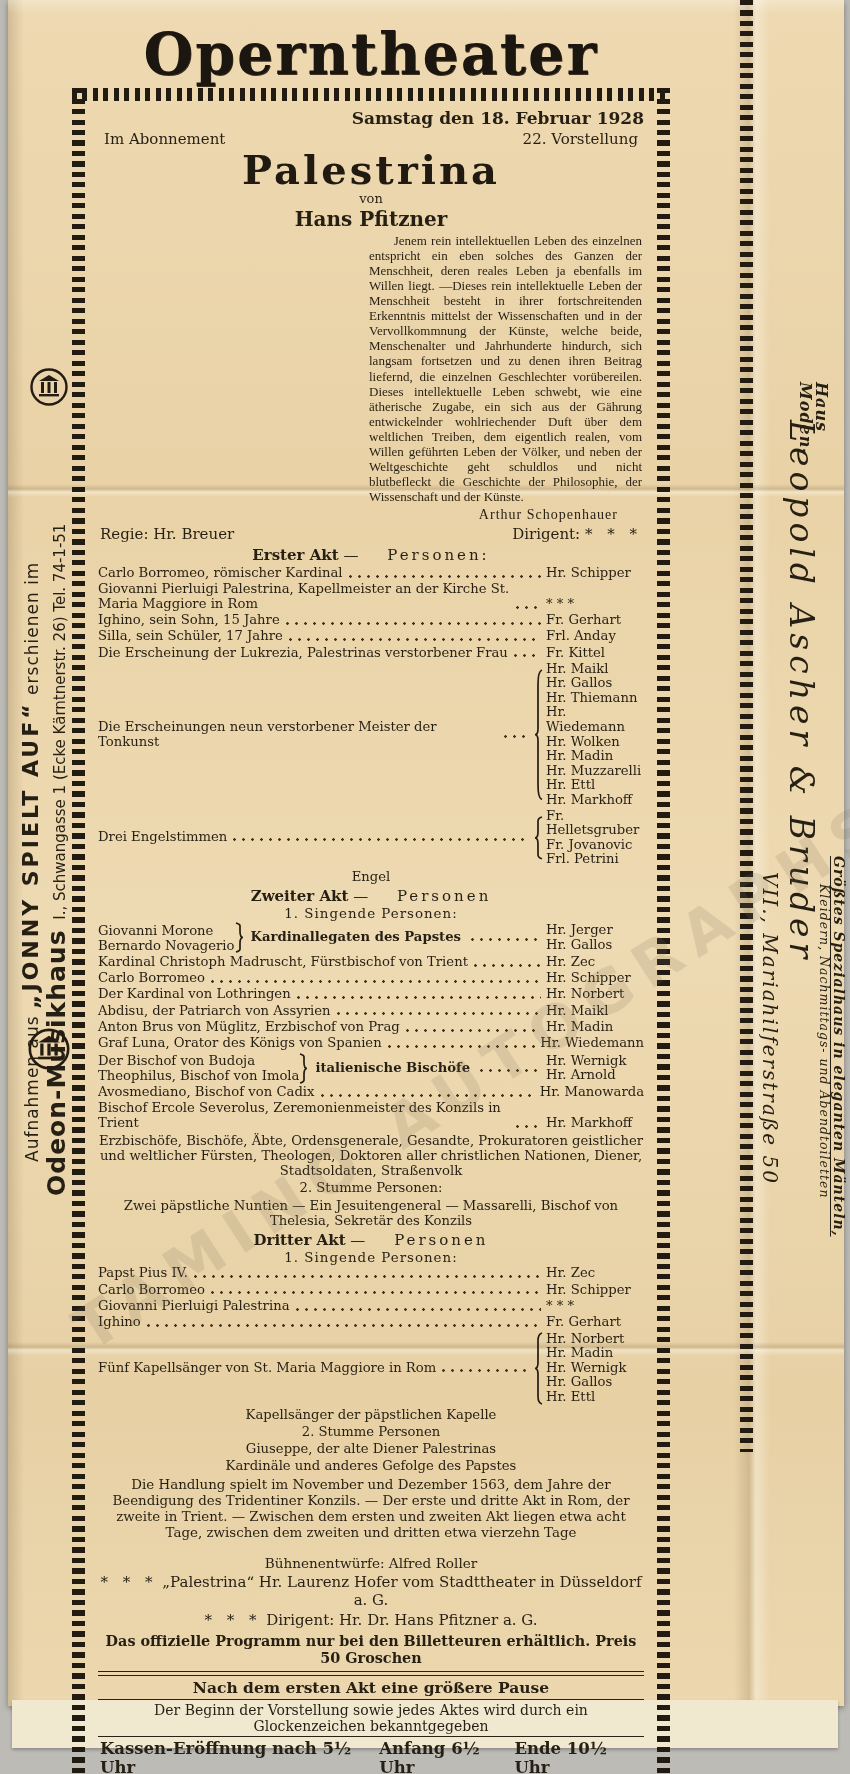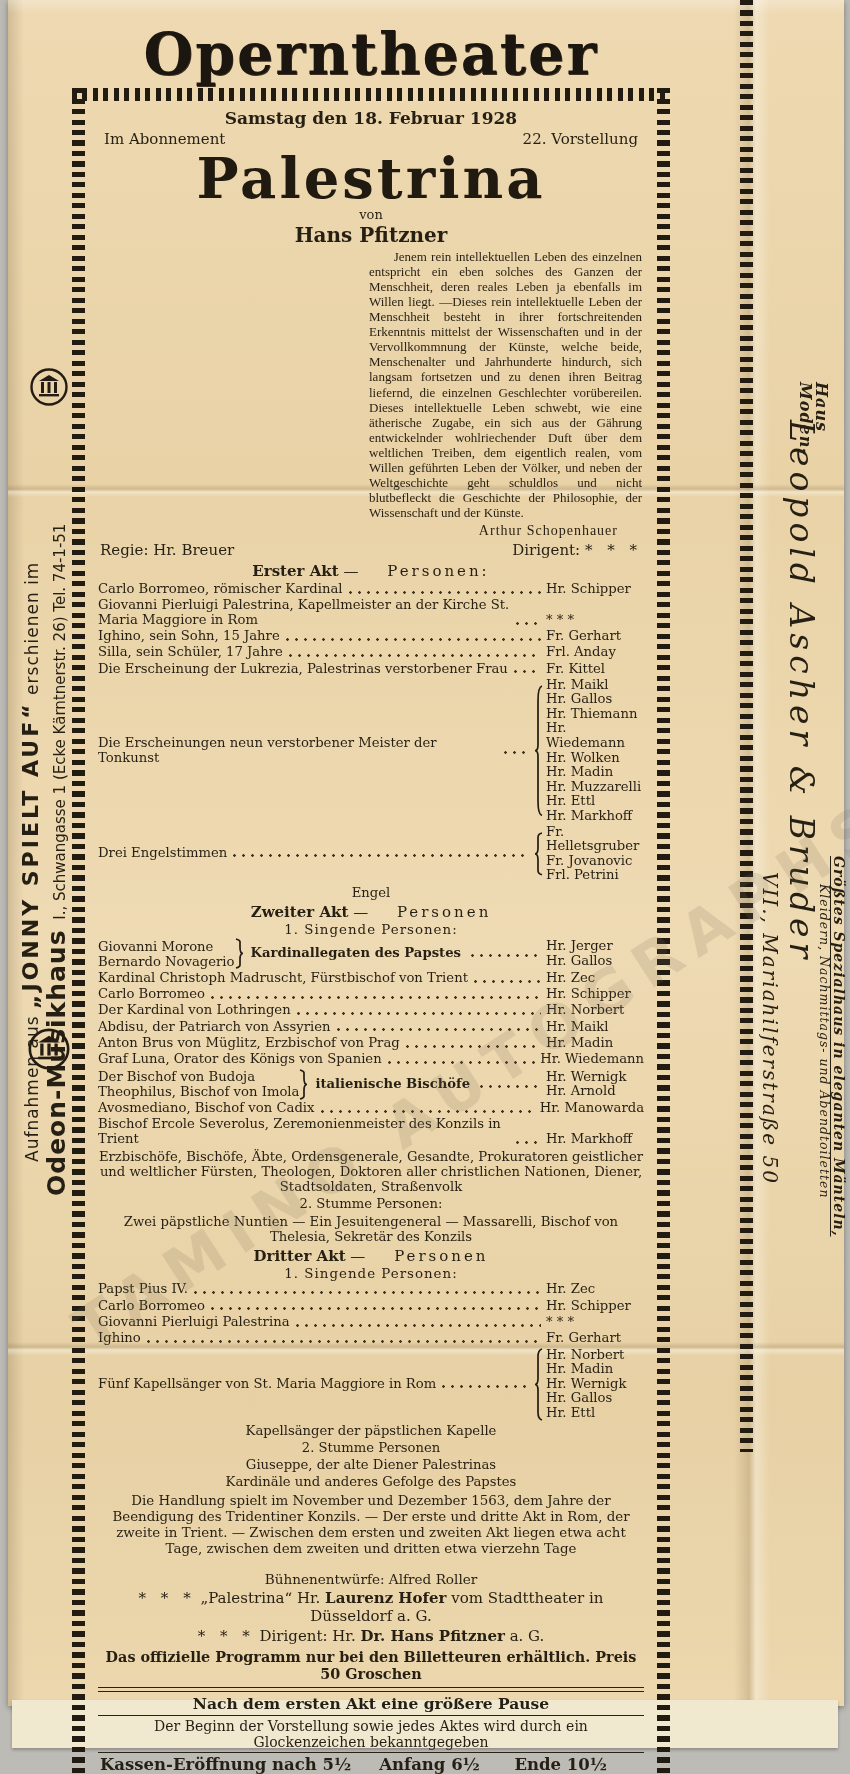--- a/index.html
+++ b/index.html
@@ -34,24 +34,24 @@
     margin:0 0 4px 0;color:#1c1610;text-shadow:.6px .6px 0 #40321e;
   }
   .frame{position:relative;padding:16px 22px 20px 22px;}
   .bar{position:absolute;background-repeat:repeat;}
   .bar-top,.bar-bottom{left:-4px;right:-4px;height:13px;background:repeating-linear-gradient(90deg,#211b12 0 5px,rgba(0,0,0,0) 5px 10.5px);}
   .bar-top{top:0;}
   .bar-left,.bar-right{top:0;bottom:0;width:13px;background:repeating-linear-gradient(180deg,#211b12 0 5px,rgba(0,0,0,0) 5px 10.5px);}
   .bar-left{left:-4px;}
   .bar-right{right:-4px;}
 
-  .date{text-align:center;font-weight:bold;font-size:17px;margin:4px 0 2px;}
+  .date{text-align:right;font-weight:bold;font-size:17px;margin:4px 0 2px;}
   .subrow{display:flex;justify-content:space-between;font-size:15px;padding:0 6px;}
   .title{
-    text-align:center;font-size:56px;font-weight:bold;letter-spacing:3px;line-height:1.0;
+    text-align:center;font-size:40px;font-weight:bold;letter-spacing:3px;line-height:1.0;
     margin:2px 0 0;color:#201a10;
   }
   .subtitle{text-align:center;font-size:18px;margin-top:3px;}
   .byline{text-align:center;font-size:13px;margin-top:1px;}
   .composer{text-align:center;font-size:20px;font-weight:bold;margin-top:1px;}
 
   .quote{
     width:50%;margin:2px 2px 0 auto;font-family:"Liberation Serif",serif;
     font-size:13px;line-height:1.16;text-align:justify;text-indent:1.9em;
   }
@@ -79,21 +79,21 @@
   .brace{flex:0 0 auto;margin-right:3px;}
   .row.pair{align-items:center;}
   .proles{display:flex;flex-direction:column;flex:0 0 auto;}
   .proles span{line-height:1.15;}
   .plabel{font-weight:bold;margin:0 4px;white-space:nowrap;}
   .crow{text-align:center;font-size:13.2px;margin:2px 0;line-height:1.15;}
 
   .handlung{text-align:center;font-size:13.4px;line-height:1.18;margin-top:4px;}
   .buehne{text-align:center;font-size:13.6px;margin-top:15px;}
   .guest-line{text-align:center;font-size:15px;margin-top:2px;}
-  .guest-line .gname{font-weight:bold;}
+  .guest-line .gname{font-weight:normal;}
   .programm{text-align:center;font-weight:bold;font-size:14.4px;margin:3px 0 5px;}
 
   .rule{border-top:1.8px solid #2a2114;margin:2px 0;}
   .rule-double{border-top:1.8px solid #2a2114;border-bottom:1.8px solid #2a2114;height:3px;margin:2px 0;}
   .pause{text-align:center;font-weight:bold;font-size:15.5px;margin:2px 0;}
   .bell{text-align:center;font-size:14px;margin:2px 0;}
   .times-row{display:flex;justify-content:space-between;font-weight:bold;font-size:16.5px;padding:0 2px;margin-top:2px;}
 
   
   .rail-line{position:absolute;white-space:nowrap;transform:rotate(-90deg);transform-origin:0 0;z-index:3;}

